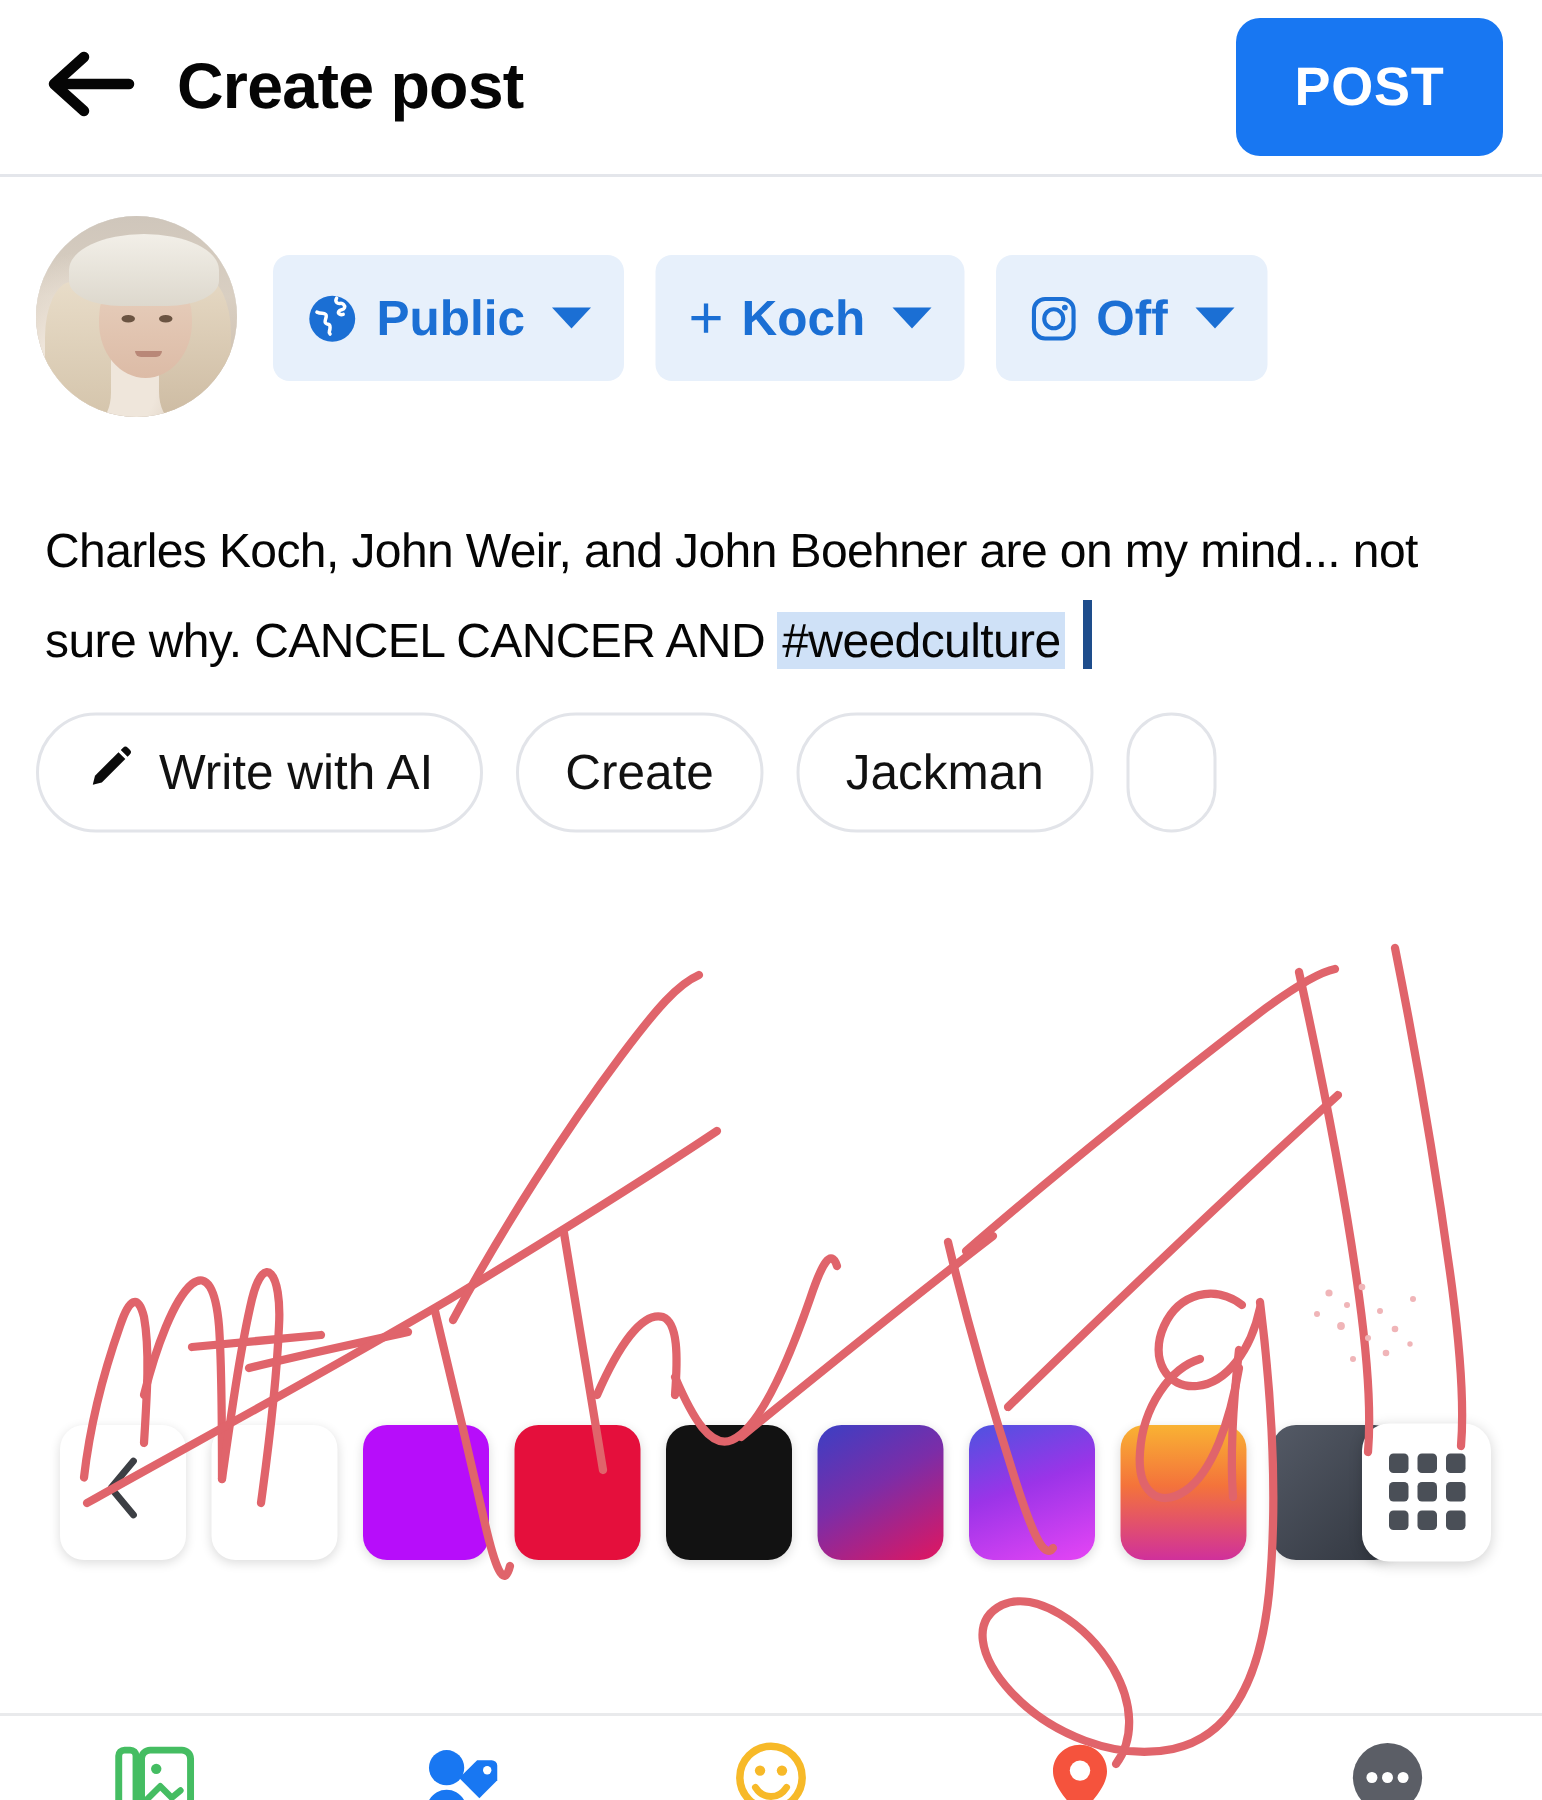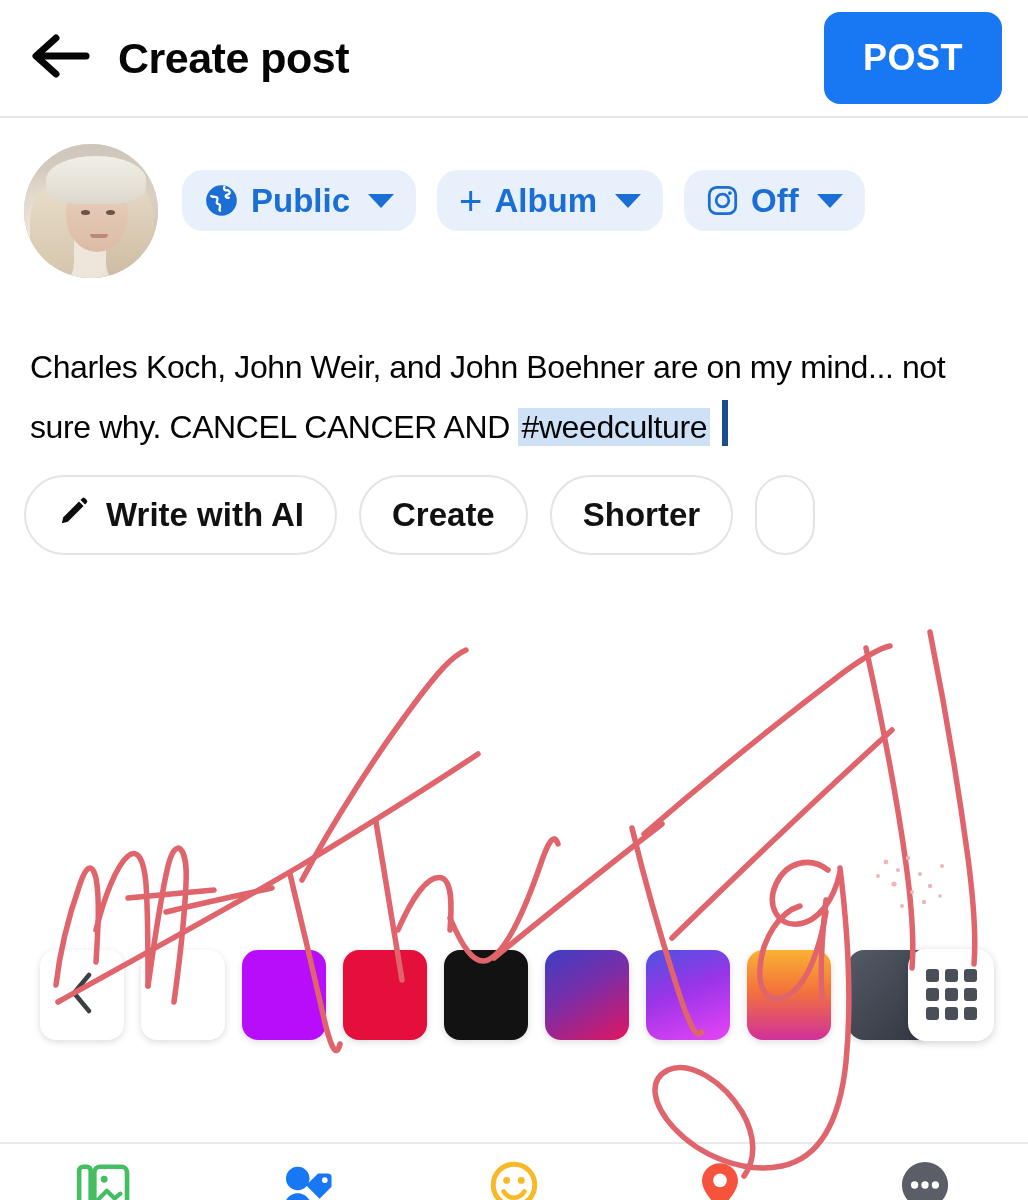--- a/index.html
+++ b/index.html
@@ -109,22 +109,22 @@
     letter-spacing: -0.4px;
     white-space: nowrap;
   }
   .chips-row {
     display: flex;
     gap: 21px;
     margin-top: 22px;
   }
   .chip {
     background: #e7f0fb;
-    border-radius: 21px;
-    height: 61px;
+    border-radius: 11px;
+    height: 84px;
     display: flex;
     align-items: center;
     gap: 12px;
     padding: 0 22px;
     color: #1b6fd4;
     font-size: 33px;
     font-weight: 700;
     white-space: nowrap;
   }
   .chip .caret {
@@ -177,21 +177,20 @@
     background: #fff;
     display: flex;
     align-items: center;
     gap: 16px;
     padding: 0 31px;
     font-size: 33px;
     color: #111;
     white-space: nowrap;
     flex: none;
     font-family: "Liberation Sans", sans-serif;
-    font-weight: bold;
   }
 
   
   .canvas-area {
     position: relative;
     height: 365px;
     background: #fff;
   }
 
   
@@ -297,21 +296,21 @@
               <path d="M5 9c2 1 3 0 4 1s-1 3 0 4 2 0 2 2-1 2 0 3" stroke="#fff" stroke-width="1.6" fill="none" stroke-linecap="round"></path>
               <path d="M14 2.6c-1 1.6.4 2.6 1.6 2.4 1.2-.2 2.4.8 2 2-.4 1.2-2 .6-2.6 1.6-.6 1 .8 1.8 2 1.4" stroke="#fff" stroke-width="1.6" fill="none" stroke-linecap="round"></path>
             </svg>
           </span>
           <span>Public</span>
           <span class="caret"></span>
         </div>
 
         <div class="chip">
           <span class="plus-glyph">+</span>
-          <span>Album</span>
+          <span>Koch</span>
           <span class="caret"></span>
         </div>
 
         <div class="chip">
           <span>
             <svg width="33" height="33" viewBox="0 0 24 24">
               <rect x="2.4" y="2.4" width="19.2" height="19.2" rx="5.4" fill="none" stroke="#1b6fd4" stroke-width="2"></rect>
               <circle cx="12" cy="12" r="4.6" fill="none" stroke="#1b6fd4" stroke-width="2"></circle>
               <circle cx="17.4" cy="6.6" r="1.4" fill="#1b6fd4"></circle>
             </svg>
@@ -335,21 +334,21 @@
           <path d="M3.5 20.5l1.1-4.4L16 4.7l3.3 3.3L7.9 19.4z" fill="#0b0b0b"></path>
           <path d="M17.1 3.6l3.3 3.3 1.1-1.1a1.6 1.6 0 0 0 0-2.3l-1-1a1.6 1.6 0 0 0-2.3 0z" fill="#0b0b0b"></path>
         </svg>
       </span>
       <span>Write with AI</span>
     </div>
     <div class="ai-chip">
       <span>Create</span>
     </div>
     <div class="ai-chip">
-      <span>Shorter</span>
+      <span>Jackman</span>
     </div>
     <div class="ai-chip" style="width:60px;padding:0;">
       <span></span>
     </div>
   </div>
 
   <div class="canvas-area"></div>
 
   <div class="swatch-strip">
     <div class="swatch nav-btn">

